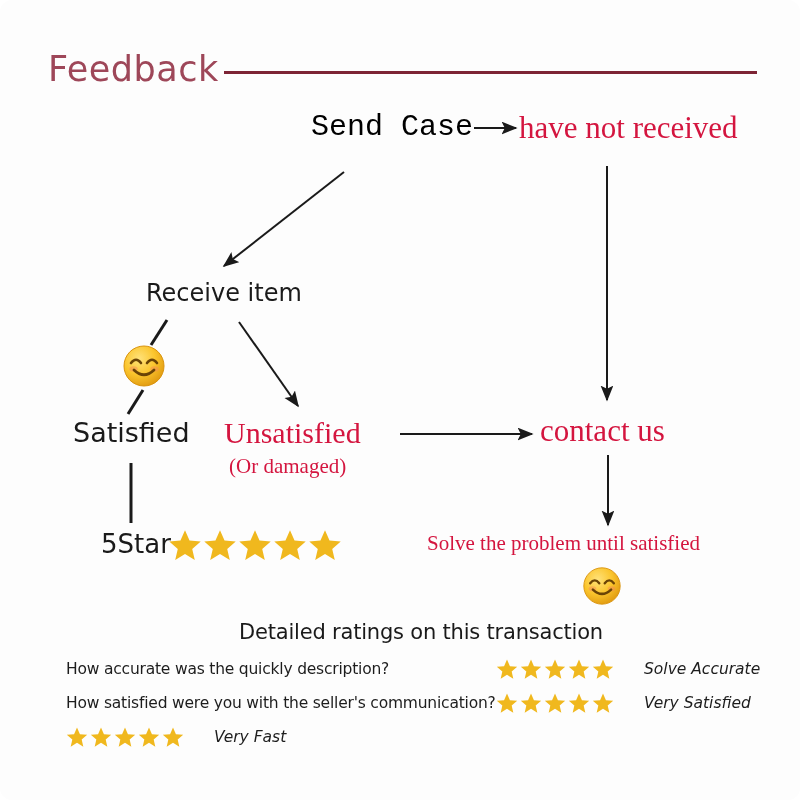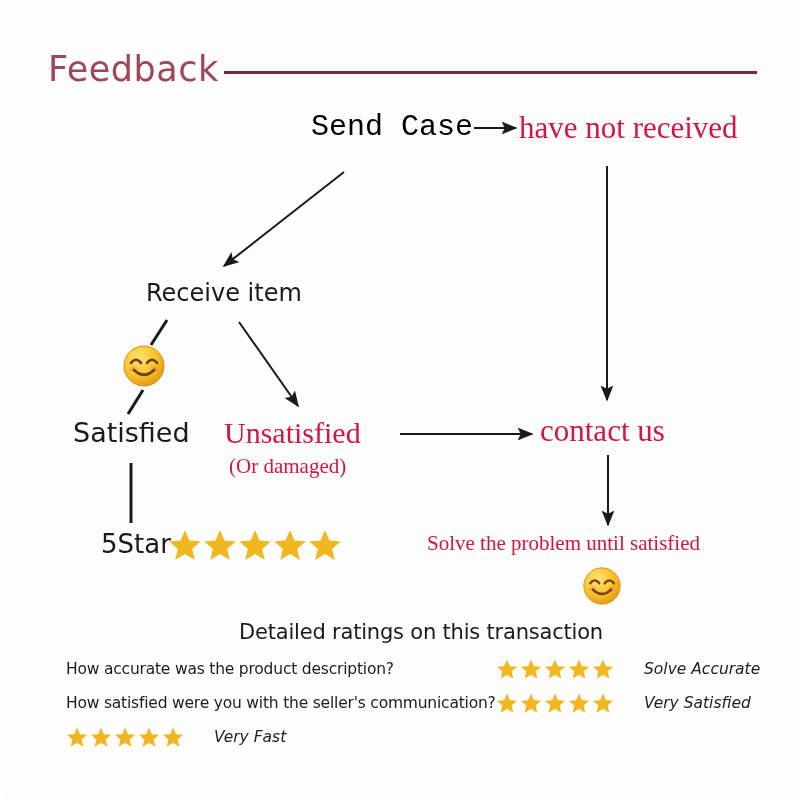--- a/index.html
+++ b/index.html
@@ -281,21 +281,21 @@
       </svg>
       <svg width="34" height="34" viewBox="0 0 24 24" class="star-glyph">
         <path d="M12 1.6 L15.2 8.9 L23.1 9.6 L17.1 14.8 L18.9 22.5 L12 18.4 L5.1 22.5 L6.9 14.8 L0.9 9.6 L8.8 8.9 Z" fill="#f0b81e"></path>
       </svg>
     </div>
 
   <div id="ratings">
     <div id="ratings-heading">Detailed ratings on this transaction</div>
     <div id="ratings-rows">
         <div class="rating-row">
-          <div class="rating-q">How accurate was the product description?</div>
+          <div class="rating-q">How accurate was the quickly description?</div>
           <div class="rating-stars">
             <svg width="22" height="22" viewBox="0 0 24 24" class="star-glyph">
               <path d="M12 1.6 L15.2 8.9 L23.1 9.6 L17.1 14.8 L18.9 22.5 L12 18.4 L5.1 22.5 L6.9 14.8 L0.9 9.6 L8.8 8.9 Z" fill="#f0b81e"></path>
             </svg>
             <svg width="22" height="22" viewBox="0 0 24 24" class="star-glyph">
               <path d="M12 1.6 L15.2 8.9 L23.1 9.6 L17.1 14.8 L18.9 22.5 L12 18.4 L5.1 22.5 L6.9 14.8 L0.9 9.6 L8.8 8.9 Z" fill="#f0b81e"></path>
             </svg>
             <svg width="22" height="22" viewBox="0 0 24 24" class="star-glyph">
               <path d="M12 1.6 L15.2 8.9 L23.1 9.6 L17.1 14.8 L18.9 22.5 L12 18.4 L5.1 22.5 L6.9 14.8 L0.9 9.6 L8.8 8.9 Z" fill="#f0b81e"></path>
             </svg>

